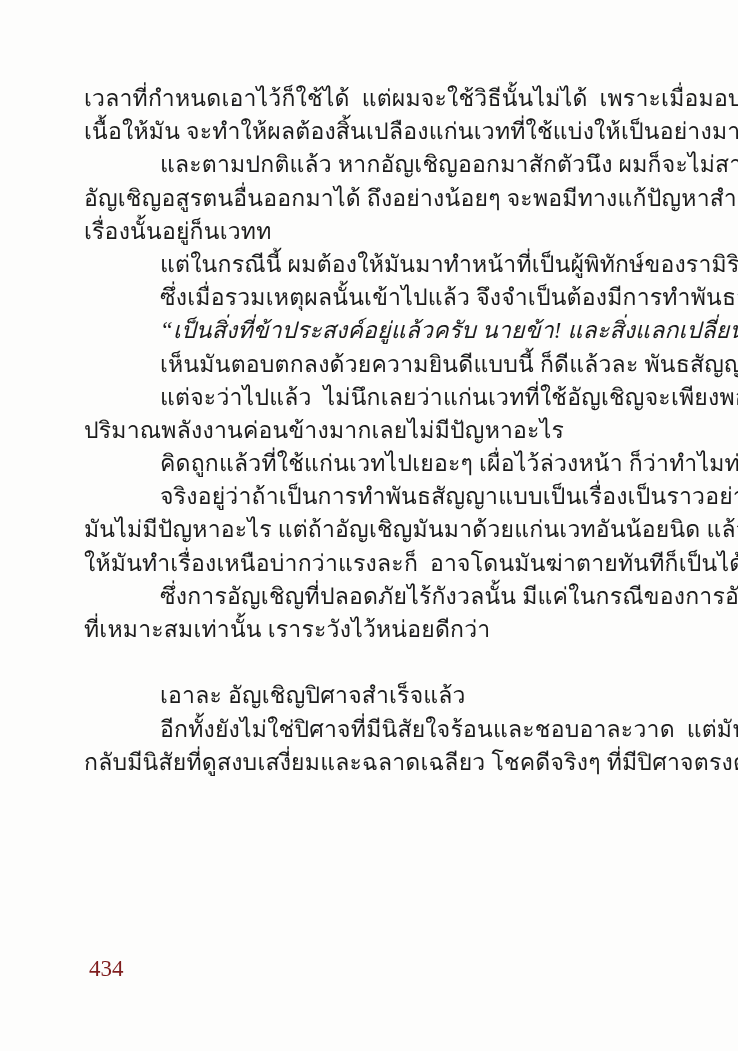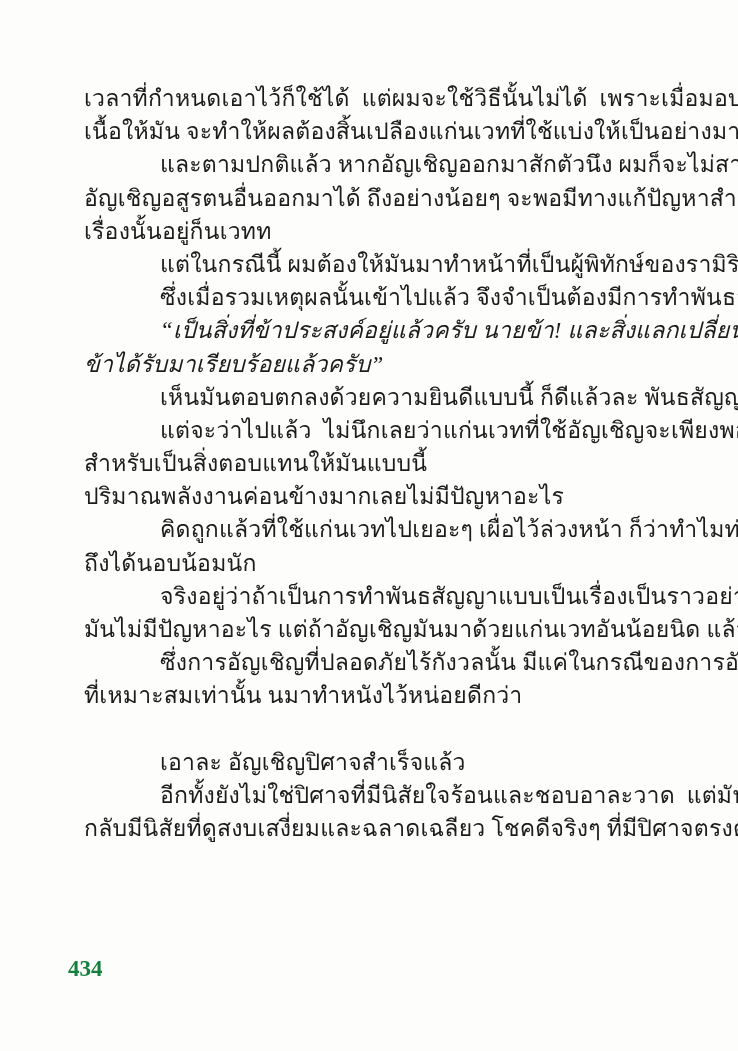--- a/index.html
+++ b/index.html
@@ -28,54 +28,51 @@
     line-height: 33.2px;
     font-size: 23px;
     white-space: pre;
     letter-spacing: 0.2px;
   }
   .line.indent { padding-left: 76px; }
   .line.italic { font-style: italic; }
   .line.blank  { height: 33.2px; }
   .page-number {
     position: absolute;
-    left: 68px;
+    left: 89px;
     top: 952px;
     font-size: 23px;
     line-height: 33px;
-    color: #15803d;
-    font-weight: bold;
+    color: #7f1d1d;
   }
 </style>
 </head>
 <body>
 
 <div class="page">
 
   <div class="text-block">
 
   <div class="line">เวลาที่กำหนดเอาไว้ก็ใช้ได้  แต่ผมจะใช้วิธีนั้นไม่ได้  เพราะเมื่อมอบร่าง</div>
       <div class="line">เนื้อให้มัน จะทำให้ผลต้องสิ้นเปลืองแก่นเวทที่ใช้แบ่งให้เป็นอย่างมาก</div>
       <div class="line indent">และตามปกติแล้ว หากอัญเชิญออกมาสักตัวนึง ผมก็จะไม่สามารถ</div>
       <div class="line">อัญเชิญอสูรตนอื่นออกมาได้ ถึงอย่างน้อยๆ จะพอมีทางแก้ปัญหาสำหรับ</div>
       <div class="line">เรื่องนั้นอยู่ก็นเวทท</div>
       <div class="line indent">แต่ในกรณีนี้ ผมต้องให้มันมาทำหน้าที่เป็นผู้พิทักษ์ของรามิริส</div>
       <div class="line indent">ซึ่งเมื่อรวมเหตุผลนั้นเข้าไปแล้ว จึงจำเป็นต้องมีการทำพันธสัญญา</div>
       <div class="line indent italic">“เป็นสิ่งที่ข้าประสงค์อยู่แล้วครับ นายข้า! และสิ่งแลกเปลี่ยนนั้น</div>
-      <div class="line italic">ข้าได้รับมาเรียบร้อยแล้วครับ”</div>
       <div class="line indent">เห็นมันตอบตกลงด้วยความยินดีแบบนี้ ก็ดีแล้วละ พันธสัญญา</div>
       <div class="line indent">แต่จะว่าไปแล้ว  ไม่นึกเลยว่าแก่นเวทที่ใช้อัญเชิญจะเพียงพอ</div>
-      <div class="line">สำหรับเป็นสิ่งตอบแทนให้มันแบบนี้</div>
       <div class="line">ปริมาณพลังงานค่อนข้างมากเลยไม่มีปัญหาอะไร</div>
       <div class="line indent">คิดถูกแล้วที่ใช้แก่นเวทไปเยอะๆ เผื่อไว้ล่วงหน้า ก็ว่าทำไมท่าที</div>
-      <div class="line">ถึงได้นอบน้อมนัก</div>
       <div class="line indent">จริงอยู่ว่าถ้าเป็นการทำพันธสัญญาแบบเป็นเรื่องเป็นราวอย่างนี้</div>
       <div class="line">มันไม่มีปัญหาอะไร แต่ถ้าอัญเชิญมันมาด้วยแก่นเวทอันน้อยนิด แล้วสั่ง</div>
+      <div class="line">ให้มันทำเรื่องเหนือบ่ากว่าแรงละก็  อาจโดนมันฆ่าตายทันทีก็เป็นได้</div>
       <div class="line indent">ซึ่งการอัญเชิญที่ปลอดภัยไร้กังวลนั้น มีแค่ในกรณีของการอัญเชิญ</div>
-      <div class="line">ที่เหมาะสมเท่านั้น นมาทำหนังไว้หน่อยดีกว่า</div>
+      <div class="line">ที่เหมาะสมเท่านั้น เราระวังไว้หน่อยดีกว่า</div>
       <div class="line blank"></div>
       <div class="line indent">เอาละ อัญเชิญปิศาจสำเร็จแล้ว</div>
       <div class="line indent">อีกทั้งยังไม่ใช่ปิศาจที่มีนิสัยใจร้อนและชอบอาละวาด  แต่มัน</div>
       <div class="line">กลับมีนิสัยที่ดูสงบเสงี่ยมและฉลาดเฉลียว โชคดีจริงๆ ที่มีปิศาจตรงตาม</div>
     </div>
 
   <div class="page-number">434</div>
 
 </div>
 

